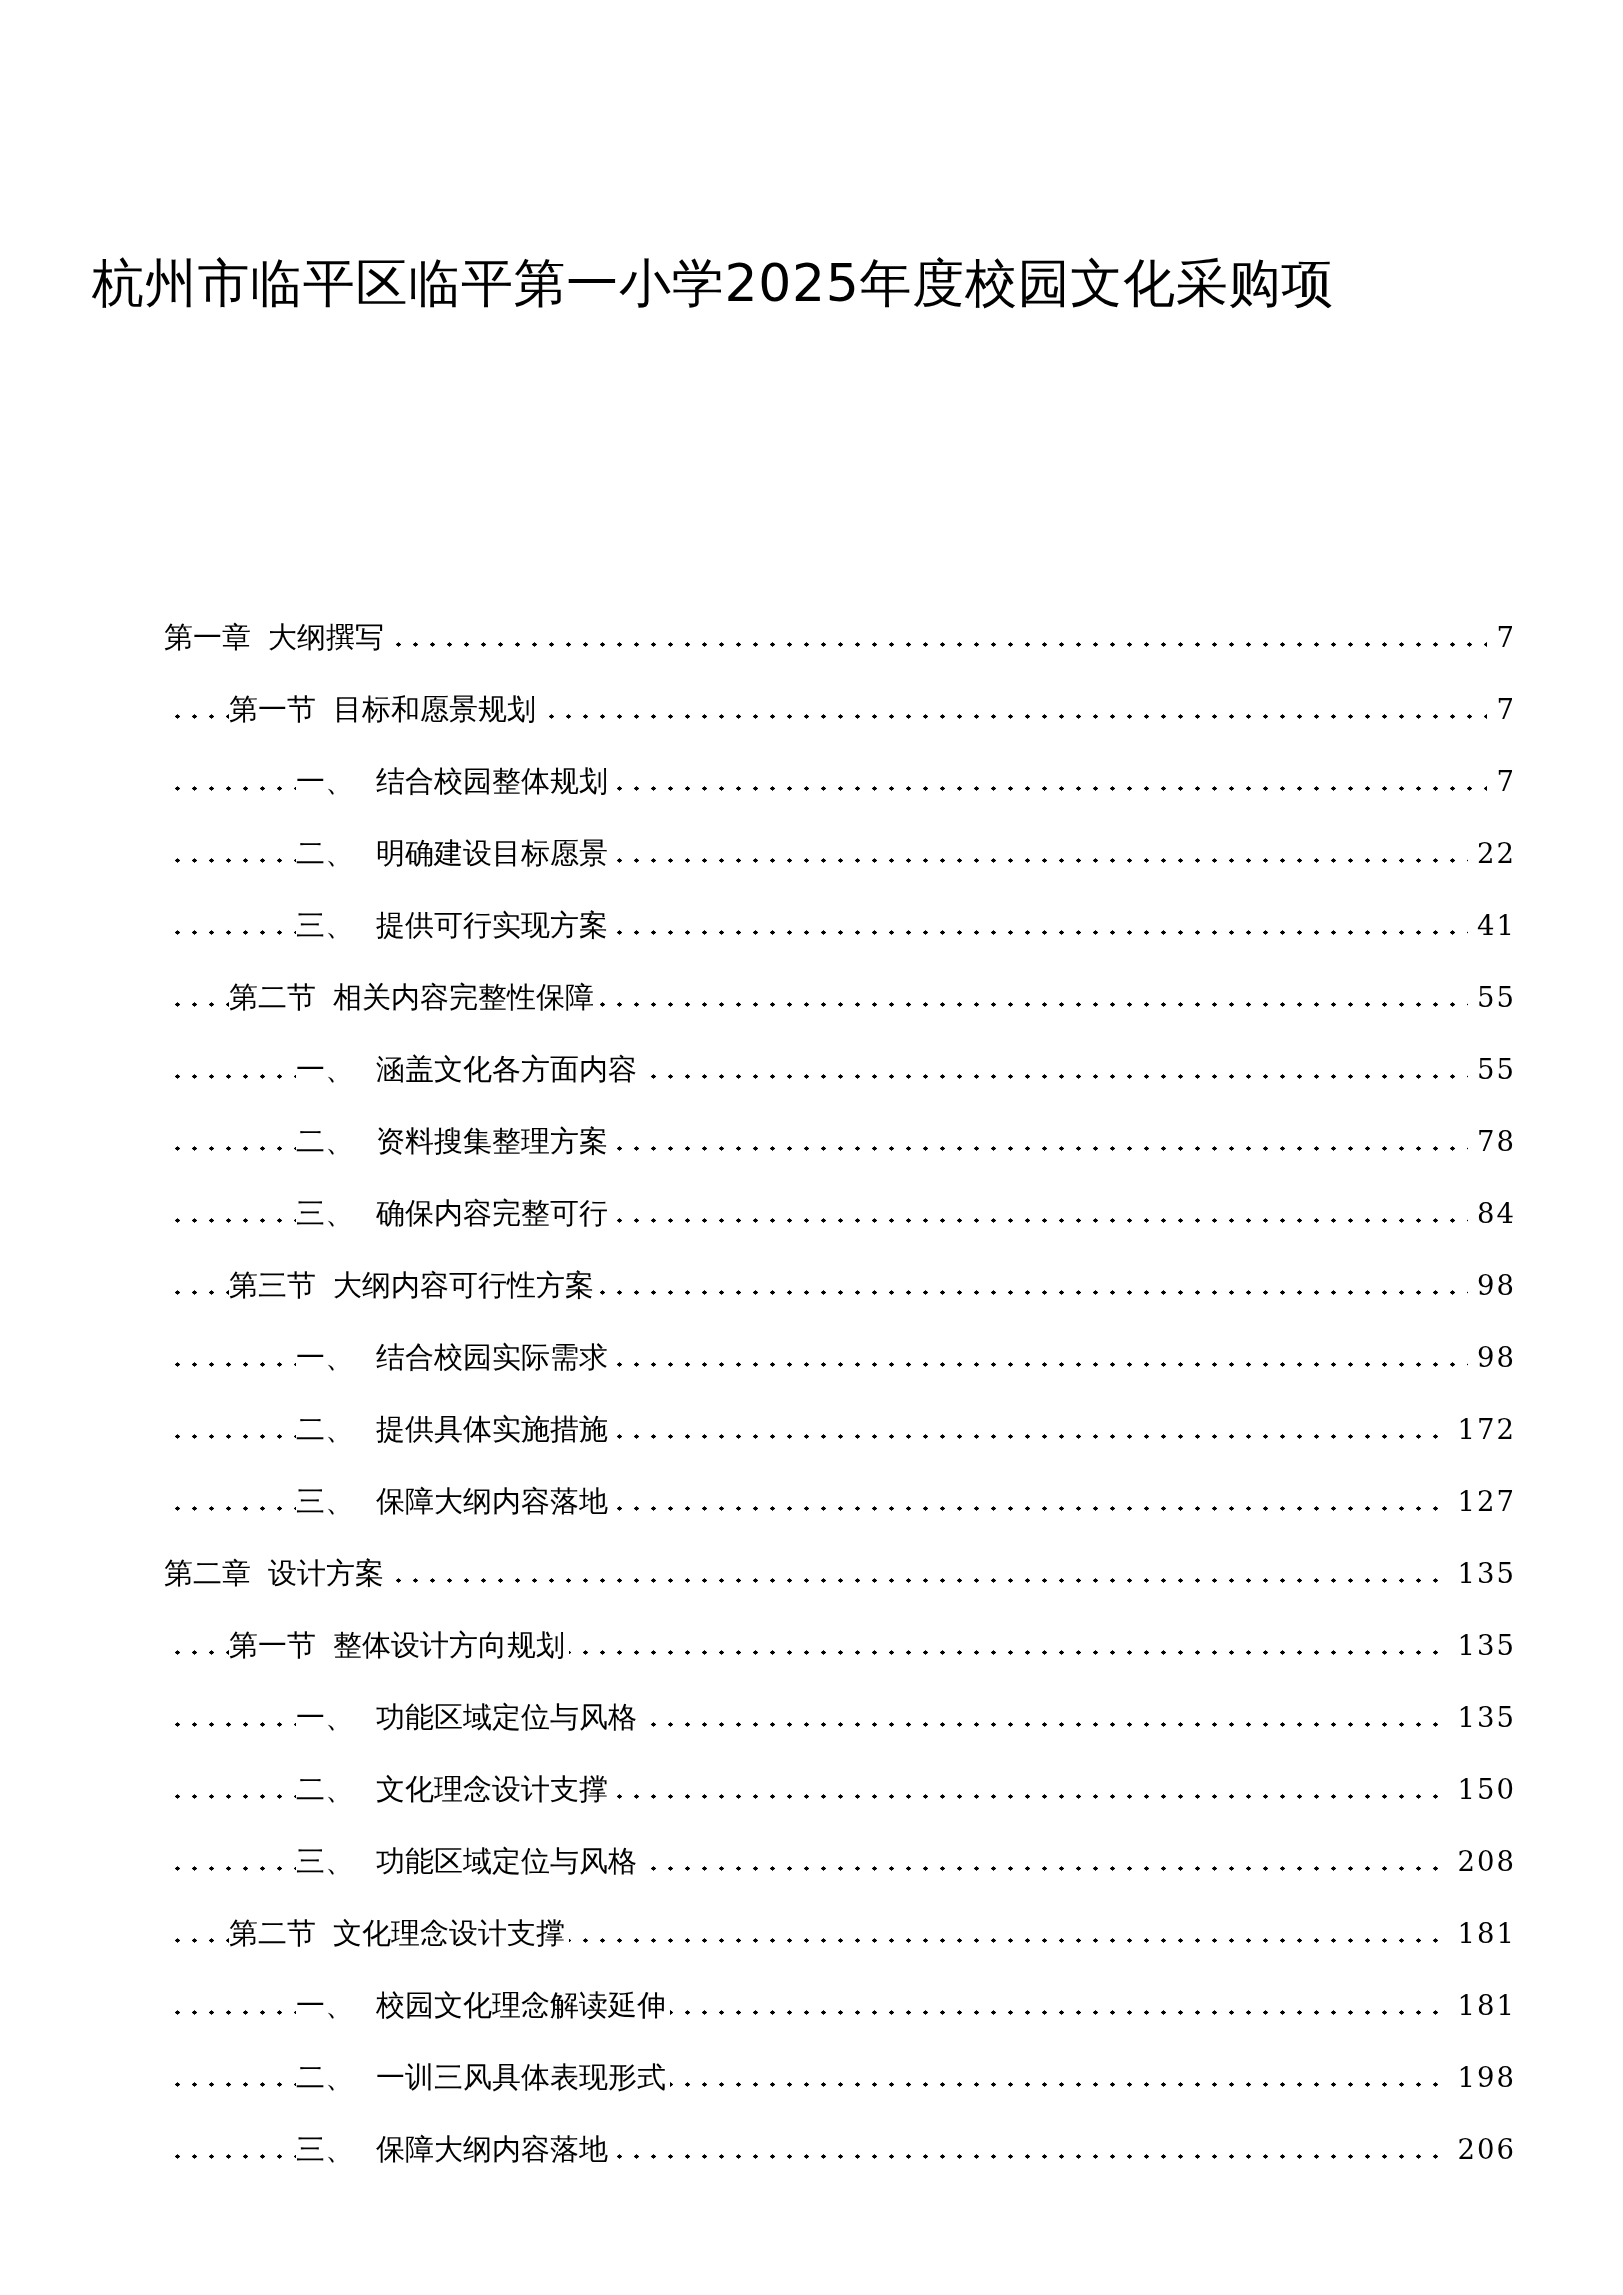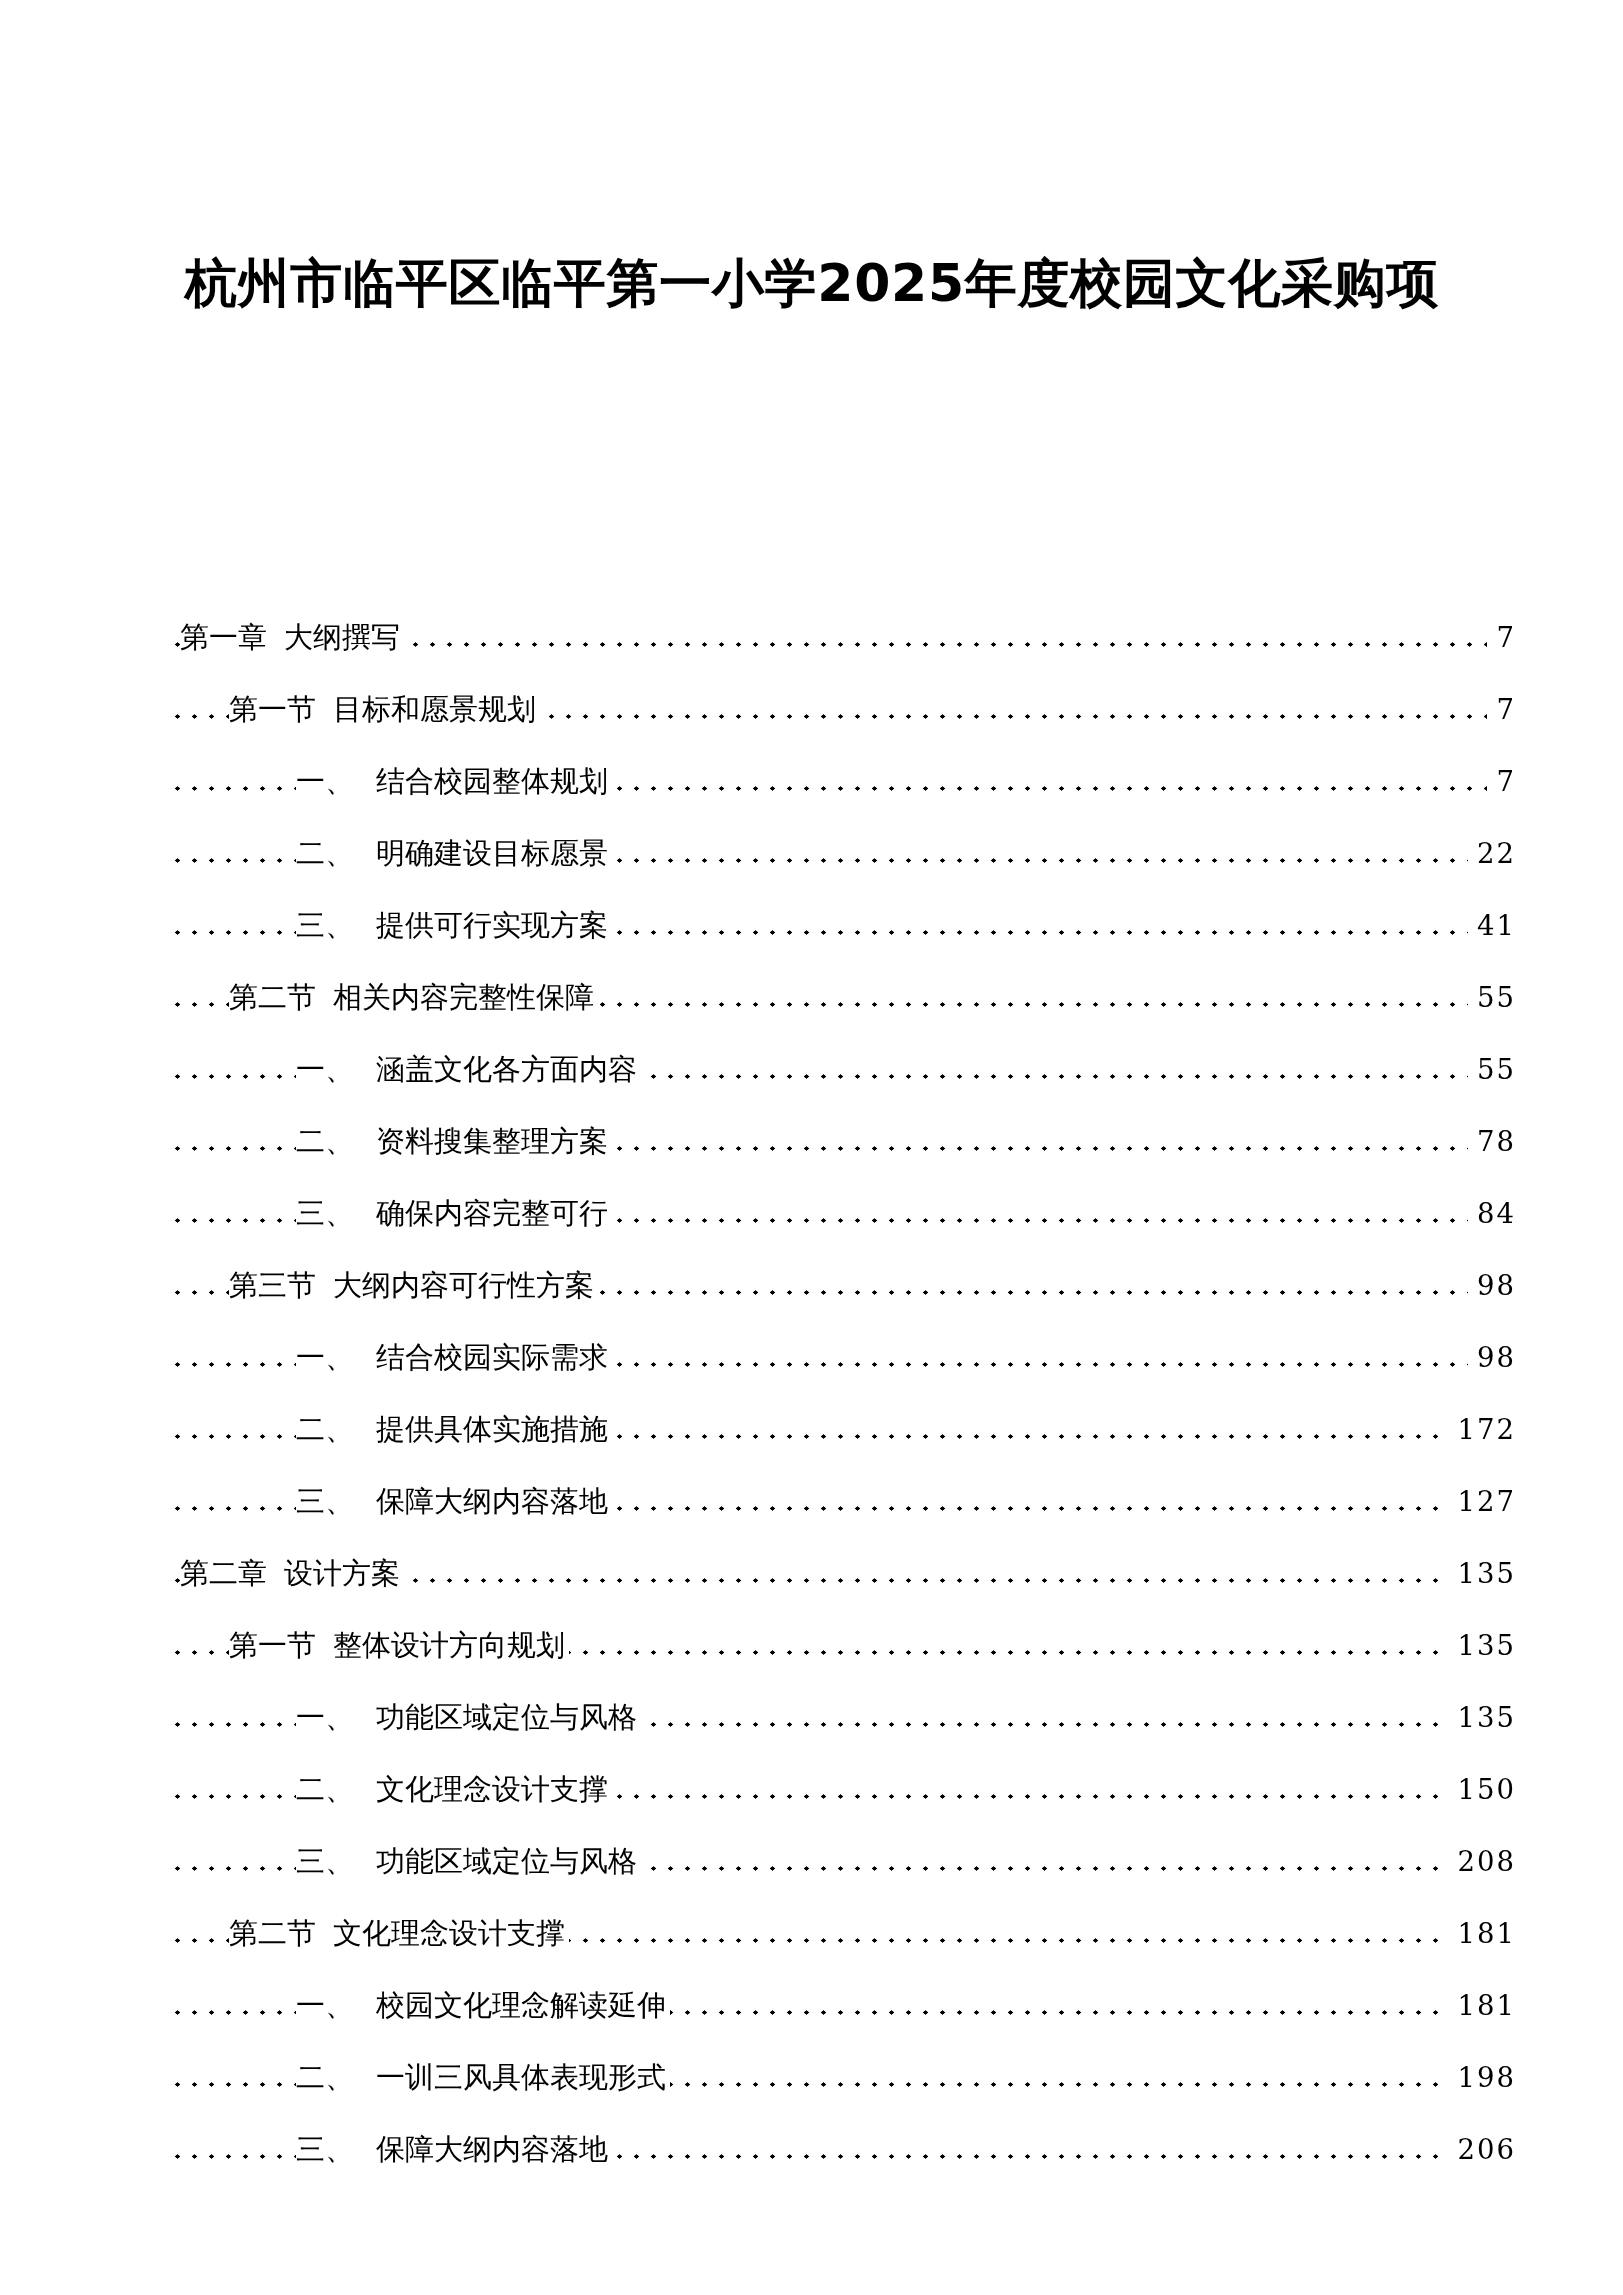--- a/index.html
+++ b/index.html
@@ -20,23 +20,22 @@
       left: 0; top: 0;
       width: 1623px;
       height: 2295px;
       background: #ffffff;
     }
     .title {
       position: absolute;
       left: 92px;
       width: 1440px;
       top: 226px;
-      text-align: center;
       font-family: "DejaVu Sans", "Liberation Sans", sans-serif;
-      font-weight: bold;
+      font-weight: normal;
       font-size: 52px;
       line-height: 115px;
       letter-spacing: 0.7px;
     }
     .title .line { display: block; }
     .toc {
       position: absolute;
       left: 0;
       top: 601px;
       width: 1623px;
@@ -51,21 +50,21 @@
     }
     .toc-row .label {
       position: absolute;
       white-space: nowrap;
       background: #ffffff;
       padding-right: 3.9px;
       z-index: 2;
       display: flex;
     }
     .toc-row .prefix { display: inline-block; }
-    .lvl-1 .label { left: 180px; }
+    .lvl-1 .label { left: 164px; }
     .lvl-2 .label { left: 229px; }
     .lvl-3 .label { left: 296px; }
     .lvl-1 .prefix, .lvl-2 .prefix { margin-right: 17px; }
     .lvl-3 .prefix { width: 80px; }
     .toc-row .leader {
       position: absolute;
       left: 164px;
       right: 111px;
       top: 50%;
       height: 5.2px;

